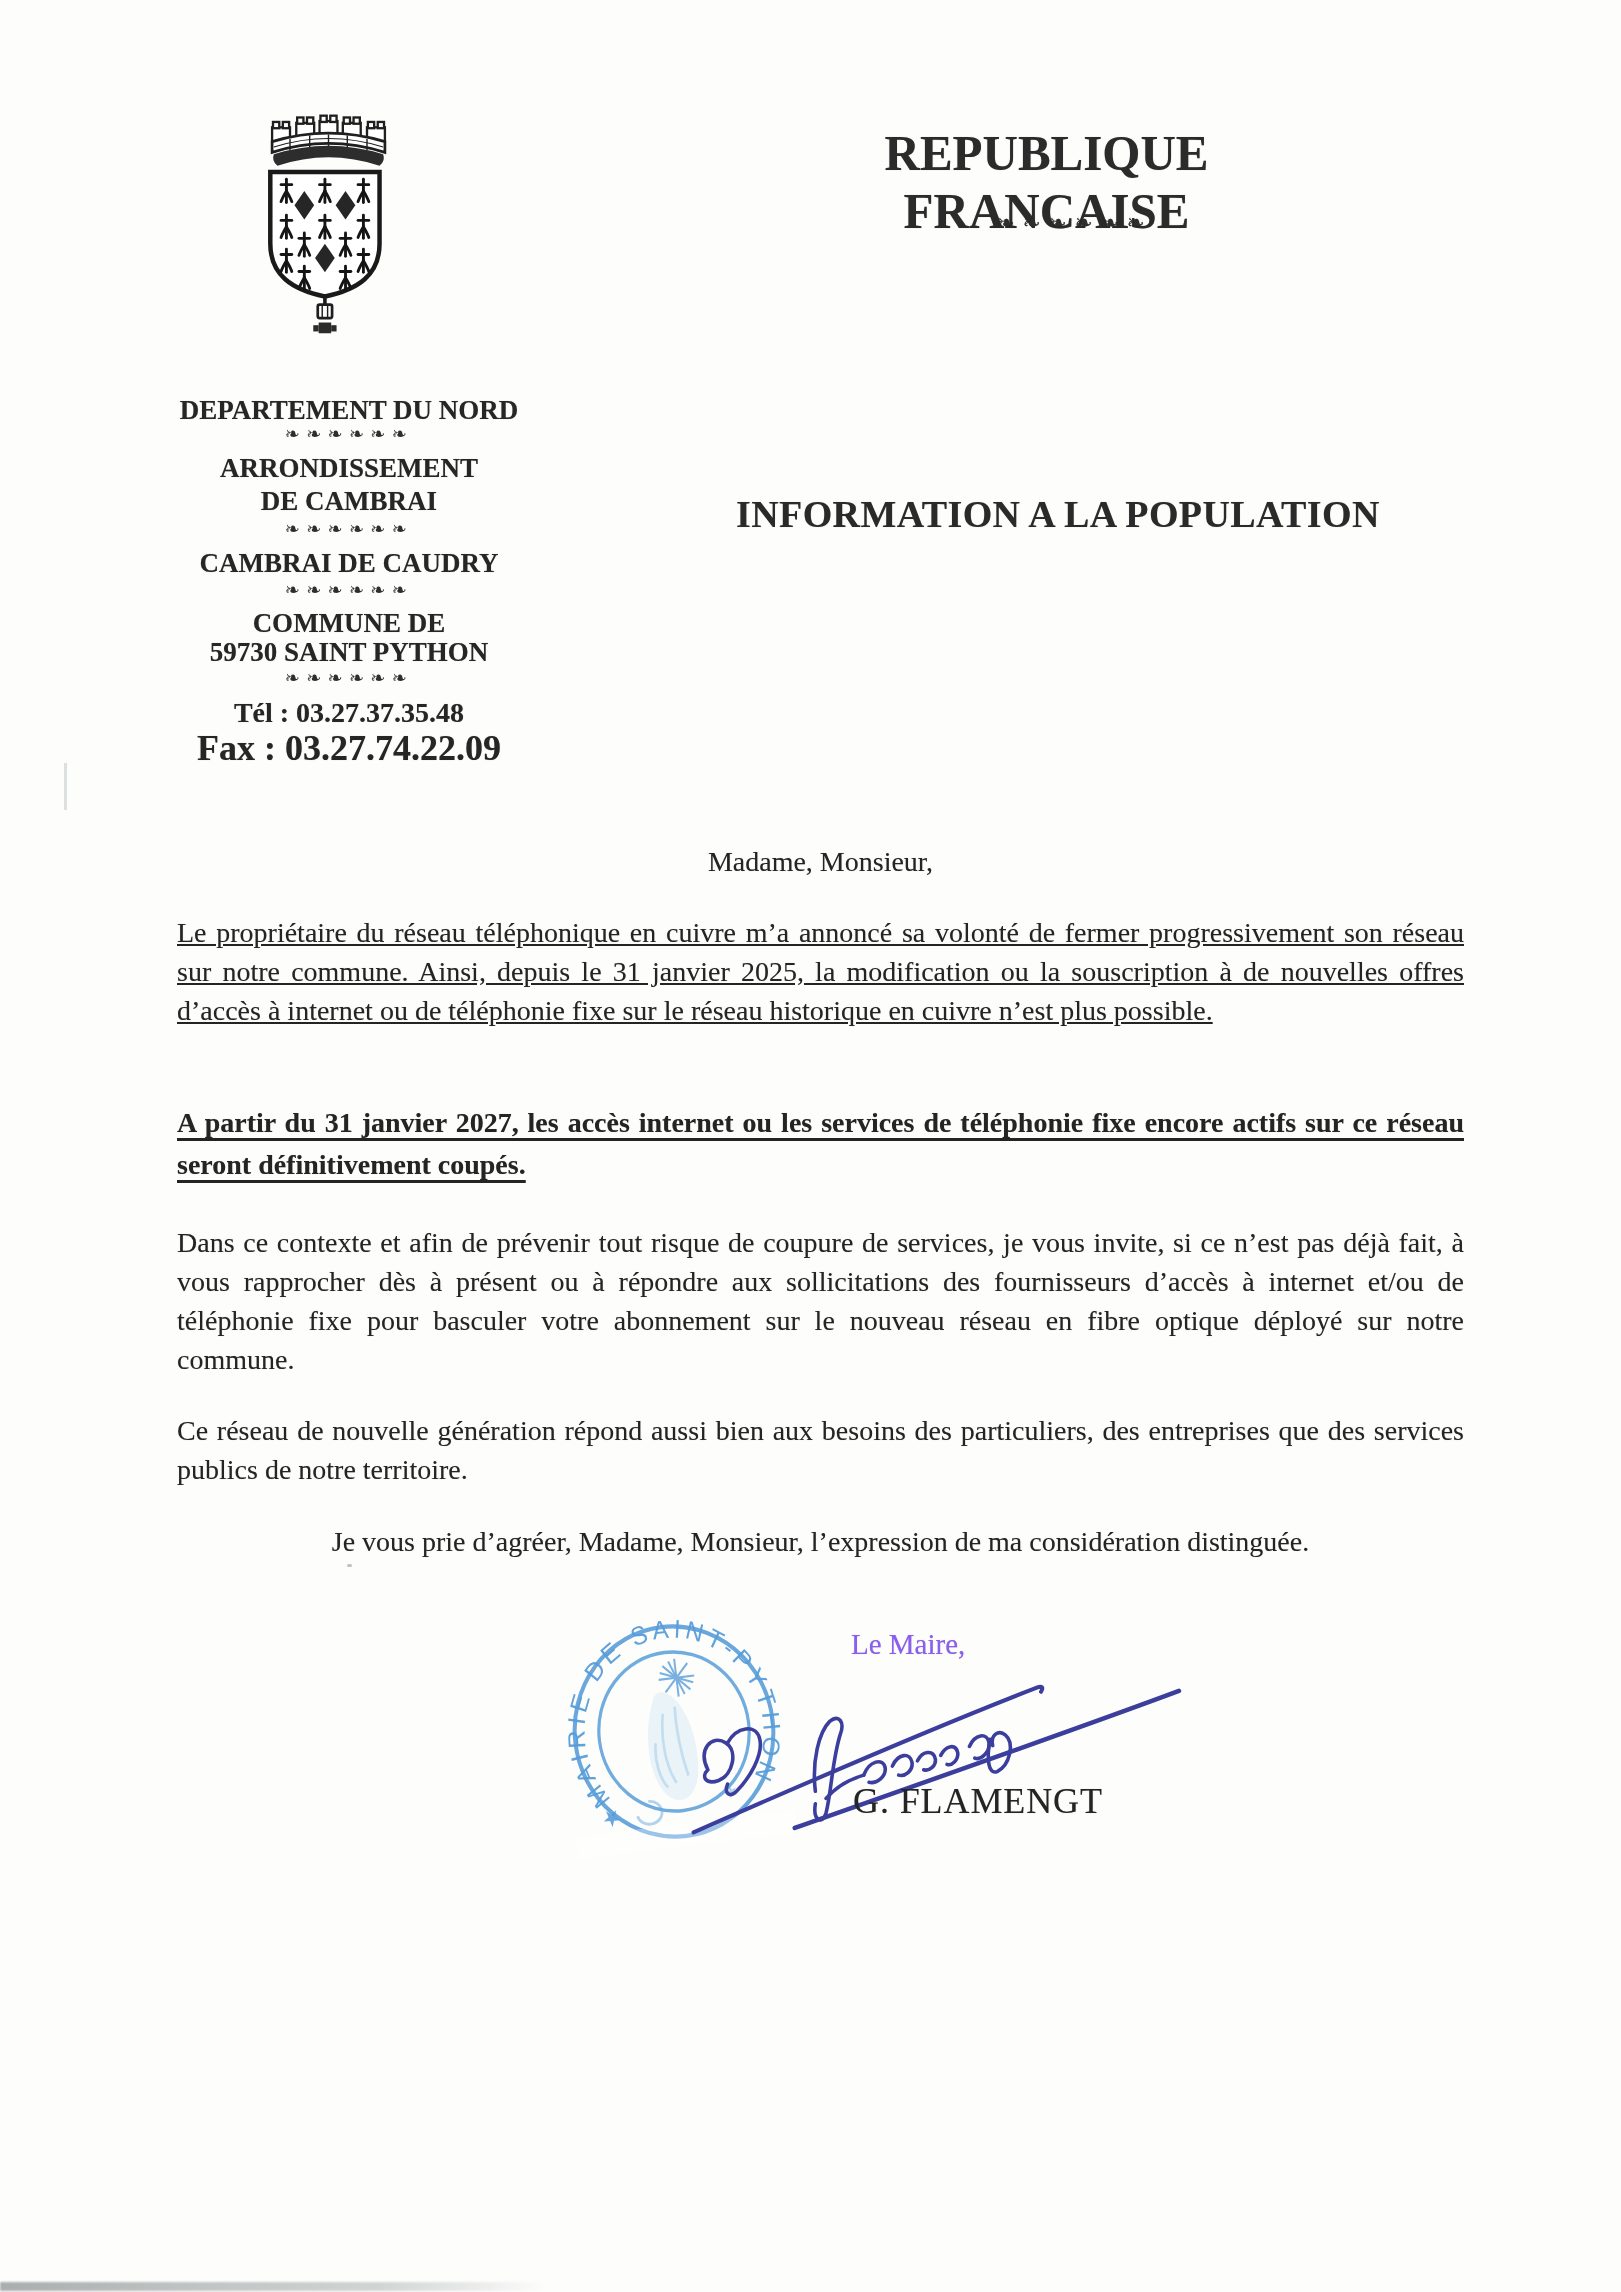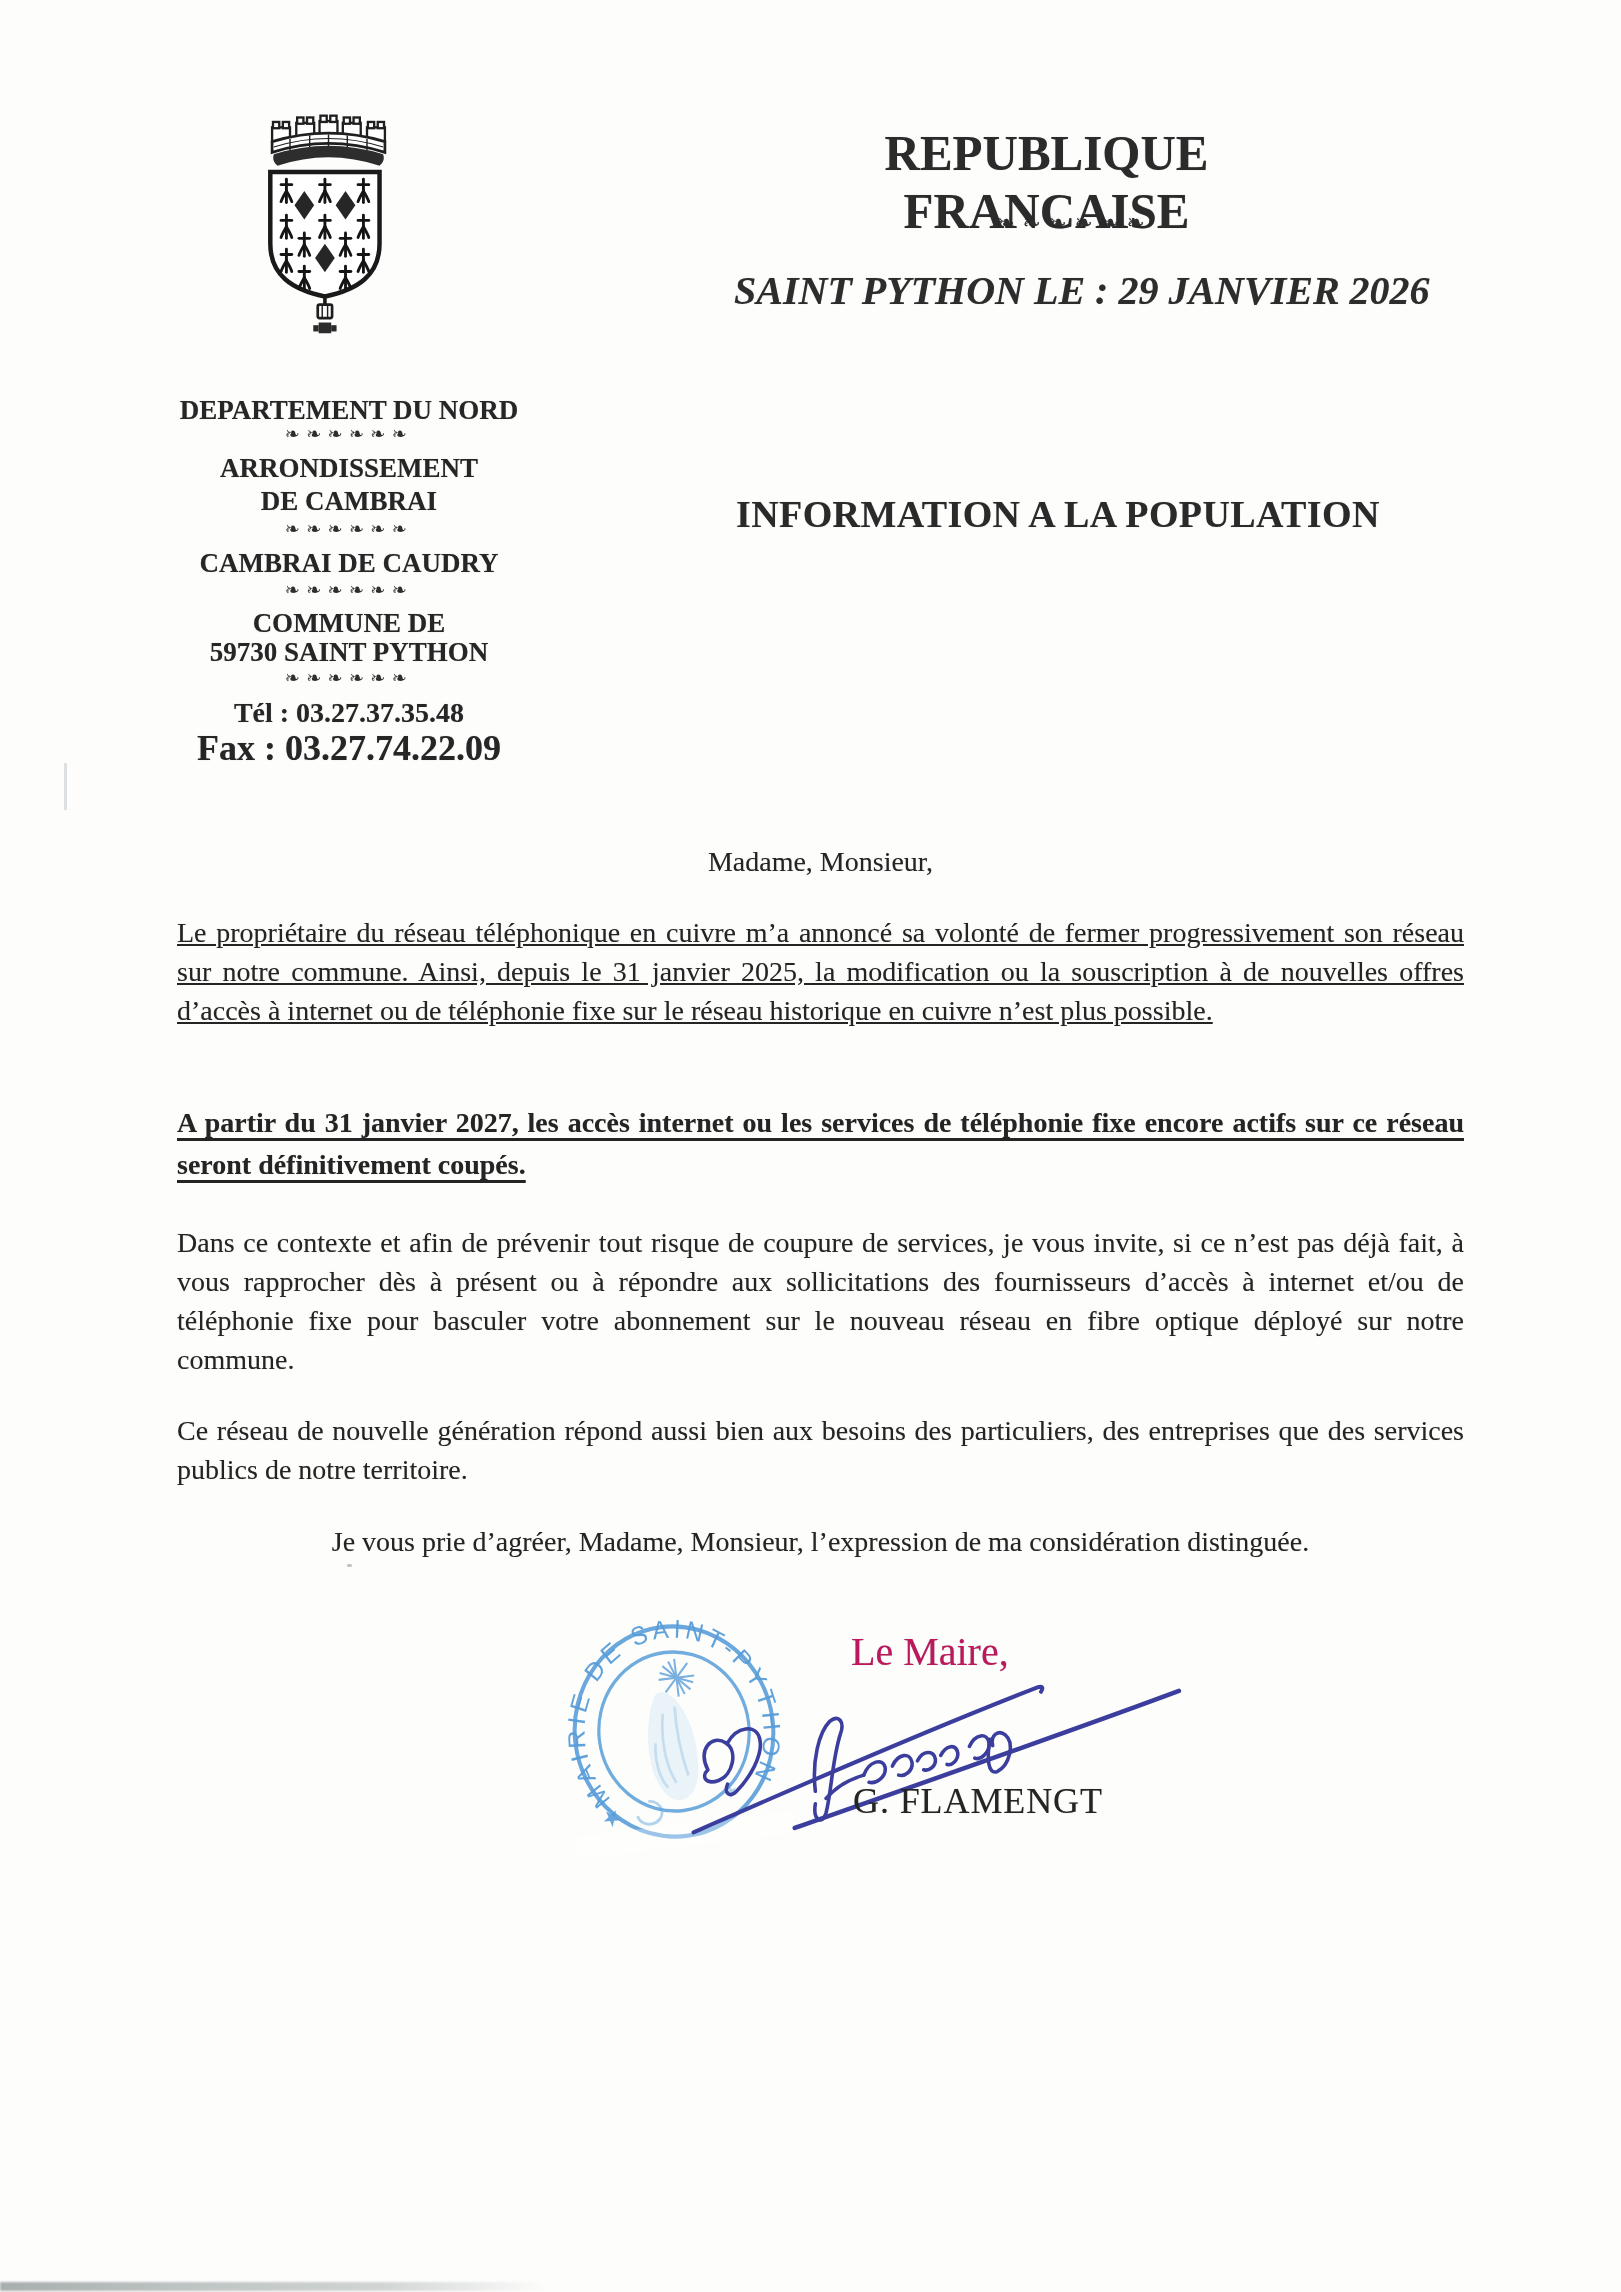--- a/index.html
+++ b/index.html
@@ -66,21 +66,21 @@
   }
   .salutation{top:842px;text-align:center;}
   .p1{top:913px;text-decoration:underline;}
   .p2{top:1102px;font-weight:700;
       text-decoration:underline;text-decoration-thickness:2.7px;text-underline-offset:6.3px;
       line-height:42px;}
   .p3{top:1223px;}
   .p4{top:1411px;}
   .closing{top:1522px;text-align:center;}
   
-  .role-line{left:851px;top:1628px;font-size:40px;color:#be185d;text-shadow:0 0 0.9px rgba(0,0,0,.3);}
+  .role-line{left:851px;top:1628px;font-size:29px;color:#8b5cf6;text-shadow:0 0 0.9px rgba(0,0,0,.3);}
   .signer-name{left:853px;top:1780px;font-size:36px;letter-spacing:0.9px;color:#242424;z-index:4;text-shadow:0 0 0.9px rgba(0,0,0,.3);}
   .stamp-wrap{left:564px;top:1616px;width:220px;height:231px;transform:rotate(-7deg);opacity:.92;z-index:1;}
   .sig-wrap{left:681px;top:1664px;width:515px;height:190px;z-index:3;}
   .coa-wrap{left:263px;top:113px;width:131px;height:231px;}
   
   .smudge{
     left:0px;top:2282px;width:546px;height:9px;
     background:linear-gradient(90deg,#9aa0a0 0%,#b4baba 35%,#c9cecd 70%,rgba(201,206,205,0));
     filter:blur(1.1px);opacity:.85;
   }
@@ -161,21 +161,20 @@
         <line x1="72" y1="215" x2="72" y2="229" stroke="#1f1f1f" stroke-width="1.6"></line>
         <rect x="62" y="234" width="14" height="12" fill="#2b2b2b"></rect>
         <rect x="56" y="237" width="6" height="7" fill="#2b2b2b"></rect>
         <rect x="76" y="237" width="6" height="7" fill="#2b2b2b"></rect>
       </g>
     </svg>
   </div>
 
   <div class="abs ctr republic-title">REPUBLIQUE FRANCAISE</div>
   <div class="abs ctr ornament orn-header">❧❧❧❧❧❧</div>
-  <div class="abs ctr date-line">SAINT PYTHON LE : 29 JANVIER 2026</div>
   <div class="abs ctr subject">INFORMATION A LA POPULATION</div>
 
   <div class="abs left-col">
     <div class="lc-line lc-dept">DEPARTEMENT DU NORD</div>
     <div class="lc-orn  lc-o1">❧❧❧❧❧❧</div>
     <div class="lc-line lc-arr1">ARRONDISSEMENT</div>
     <div class="lc-line lc-arr2">DE CAMBRAI</div>
     <div class="lc-orn  lc-o2">❧❧❧❧❧❧</div>
     <div class="lc-line lc-canton">CAMBRAI DE CAUDRY</div>
     <div class="lc-orn  lc-o3">❧❧❧❧❧❧</div>

